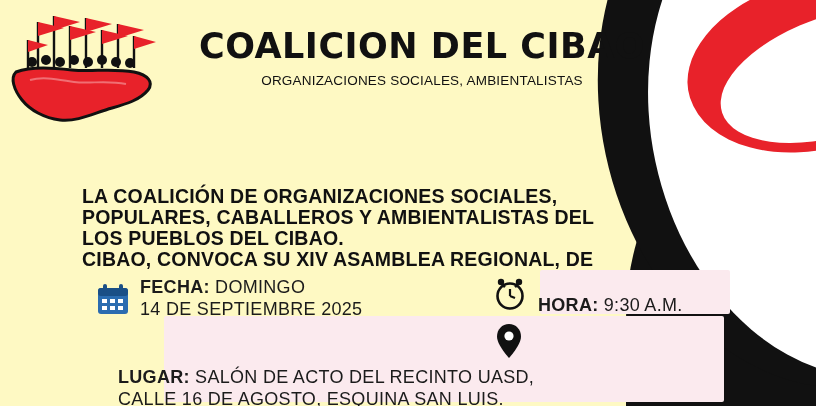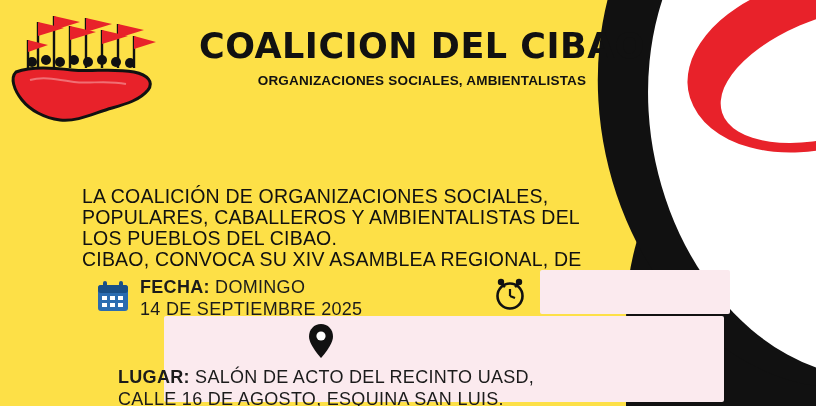--- a/index.html
+++ b/index.html
@@ -5,21 +5,21 @@
   html, body {
     margin: 0;
     padding: 0;
     background: #ffffff;
   }
   #poster {
     position: relative;
     width: 816px;
     height: 406px;
     overflow: hidden;
-    background: #fde047;
+    background: #fef9c3;
     font-family: "Liberation Sans", sans-serif;
   }
 
   
   .swoosh-wrap {
     position: absolute;
     right: 0;
     top: 0;
     width: 240px;
     height: 406px;
@@ -98,21 +98,21 @@
     text-align: center;
     font-family: "DejaVu Sans", sans-serif;
   }
   .org-sub {
     position: absolute;
     left: 172px;
     top: 72px;
     width: 500px;
     text-align: center;
     font-size: 13.5px;
-    font-weight: bold;
+    font-weight: normal;
     line-height: 18px;
     color: #111111;
     letter-spacing: 0.2px;
   }
   .convocatoria {
     position: absolute;
     left: 130px;
     top: 126px;
     width: 580px;
     text-align: center;
@@ -123,33 +123,33 @@
     font-family: "DejaVu Sans", sans-serif;
   }
 
   
   .body-text {
     position: absolute;
     left: 82px;
     top: 186px;
     width: 682px;
     font-size: 19.5px;
-    font-weight: normal;
+    font-weight: bold;
     line-height: 21px;
     color: #111111;
     text-align: justify;
     letter-spacing: 0.2px;
   }
   .body-text div { white-space: nowrap; }
 
   
   .info-row {
     position: absolute;
     display: flex;
-    align-items: center;
+    align-items: flex-end;
   }
   .row-fecha { left: 96px; top: 276px; }
   .row-hora  { left: 492px; top: 276px; }
   .row-lugar { left: 118px; top: 322px; flex-direction: column; }
 
   .icon-box {
     flex: 0 0 auto;
     margin-right: 10px;
   }
   .info-text {
@@ -279,20 +279,24 @@
   <div class="info-row row-hora">
     <div class="icon-box">
       <svg width="36" height="36" viewBox="0 0 36 36">
         <circle cx="18" cy="20" r="12.5" fill="none" stroke="#111111" stroke-width="2.6"></circle>
         <path d="M9 7 L13 11 M27 7 L23 11" stroke="#111111" stroke-width="2.6" fill="none"></path>
         <circle cx="9" cy="6" r="3.2" fill="#111111"></circle>
         <circle cx="27" cy="6" r="3.2" fill="#111111"></circle>
         <path d="M18 20 L18 13 M18 20 L23 22" stroke="#111111" stroke-width="2.2" fill="none"></path>
       </svg>
     </div>
+    <div class="info-text" style="padding-top:8px;">
+      <span class="lbl">HORA:</span>
+      <span>9:30 A.M.</span>
+    </div>
   </div>
 
   <div class="info-row row-lugar">
     <div class="icon-box">
       <svg width="30" height="38" viewBox="0 0 30 38">
         <path d="M15 2 C8 2 3 7.5 3 14.5 C3 23 15 36 15 36 C15 36 27 23 27 14.5 C27 7.5 22 2 15 2 Z" fill="#111111"></path>
         <circle cx="15" cy="14" r="4.6" fill="#ffffff"></circle>
       </svg>
     </div>
     <div class="info-text" style="padding-top:2px;">

